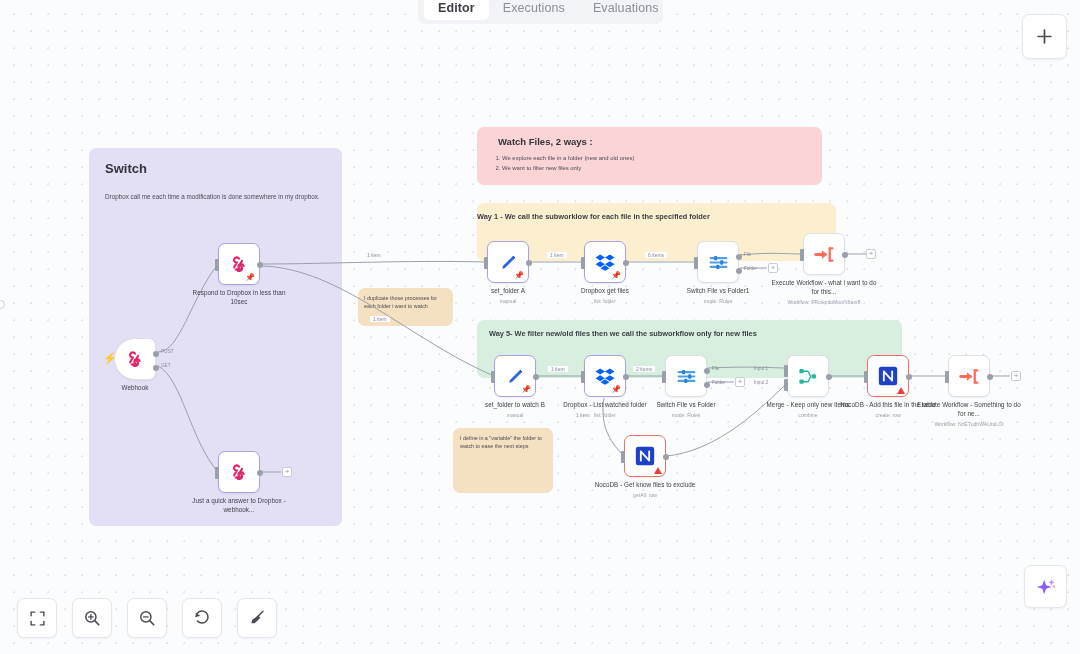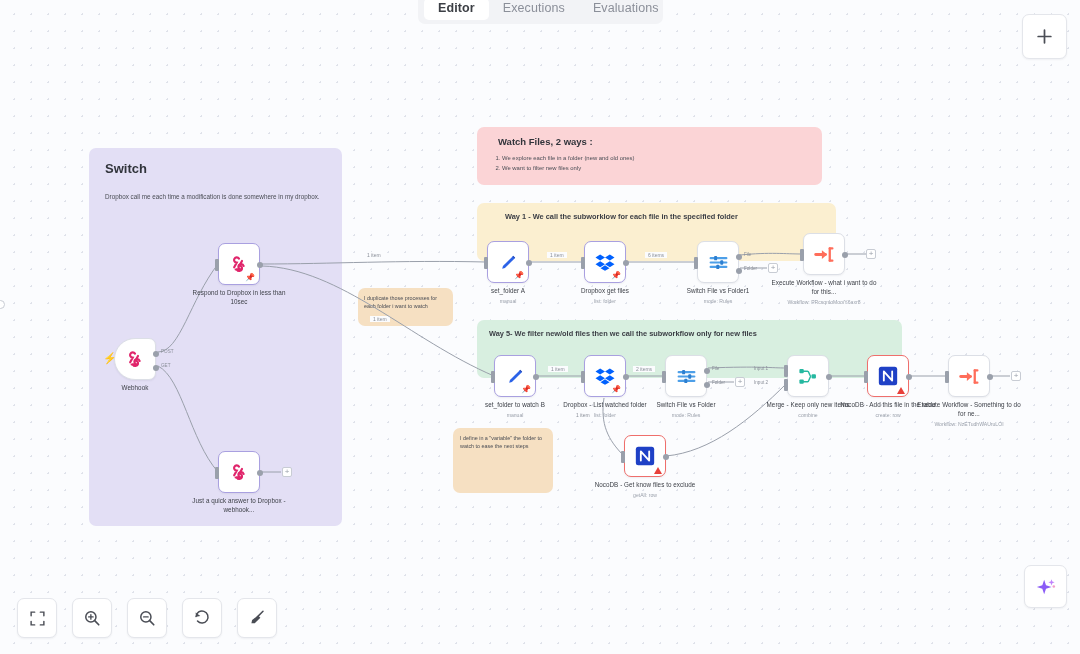--- a/index.html
+++ b/index.html
@@ -78,21 +78,21 @@
   #sticky-watch-files {
     left: 477px; top: 127px; width: 345px; height: 58px;
     background: #fbd4d6; padding: 9px 13px;
   }
   #sticky-watch-files .st-title { font-size: 9.5px; margin-left: 8px; }
   #sticky-watch-files ol { margin: 6px 0 0 12px; }
   #sticky-watch-files li { font-size: 5.9px; color: #4a4d55; line-height: 1.75; }
 
   #sticky-way1 {
     left: 477px; top: 203px; width: 359px; height: 58px;
-    background: #fbefd0; padding: 9px 28px;
+    background: #fbefd0; padding: 9px 0;
   }
   #sticky-way1 .st-title { font-size: 7.4px; font-weight: 600; color: #3b3e45; }
 
   #sticky-way2 {
     left: 477px; top: 320px; width: 425px; height: 58px;
     background: #d8efe0; padding: 9px 12px;
   }
   #sticky-way2 .st-title { font-size: 7.4px; font-weight: 600; color: #3b3e45; }
 
   #sticky-duplicate {

